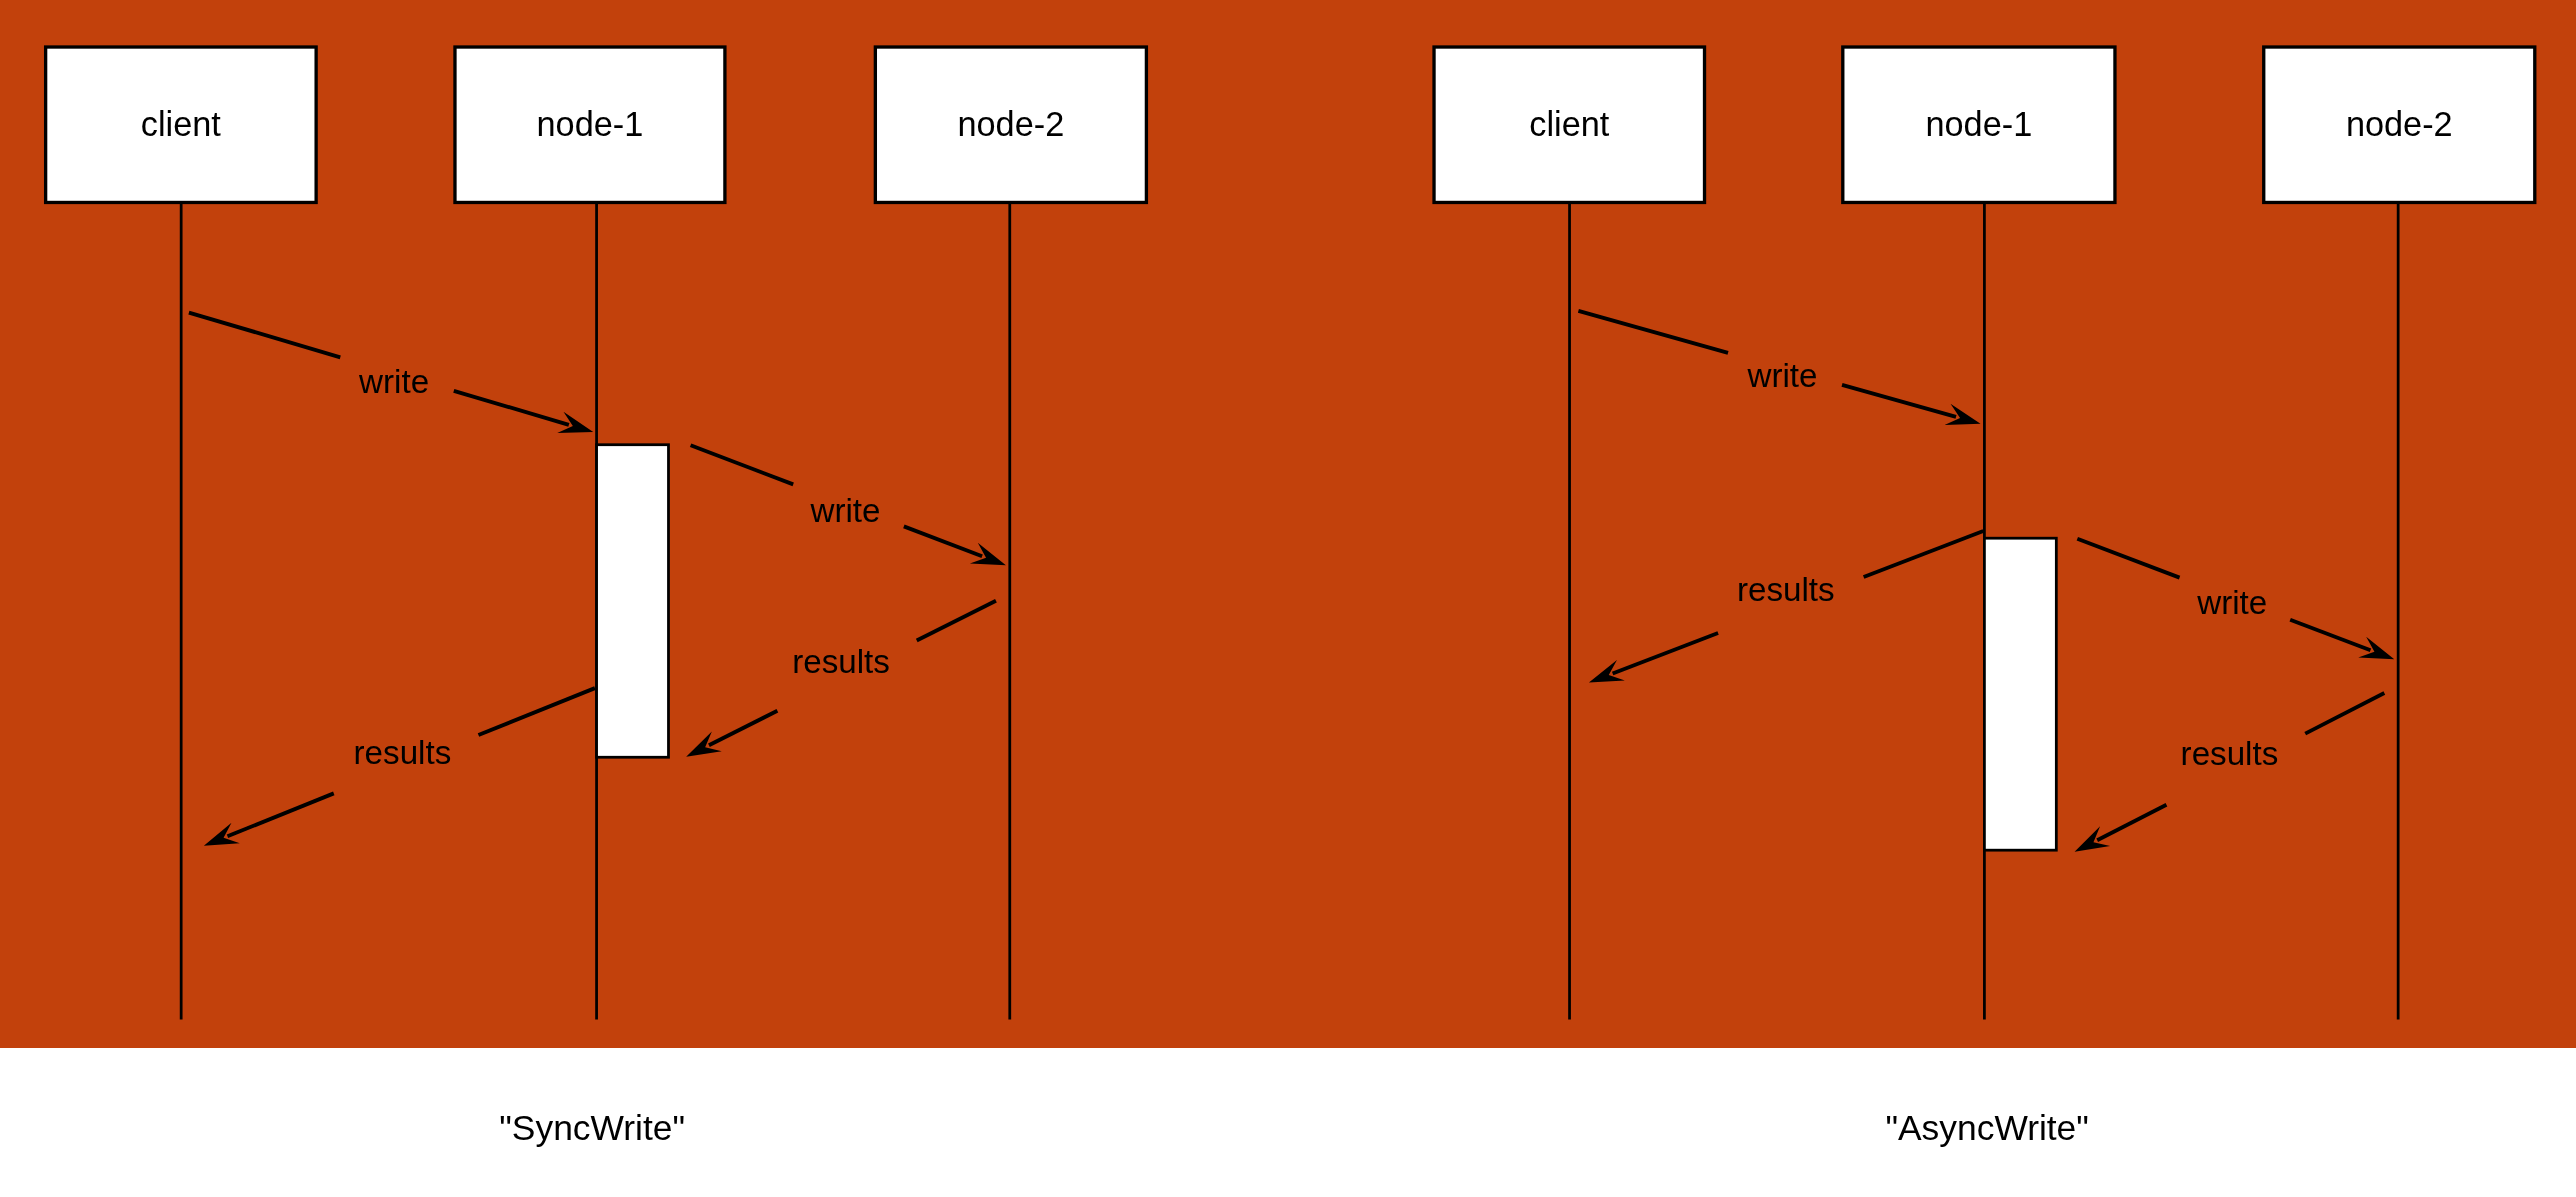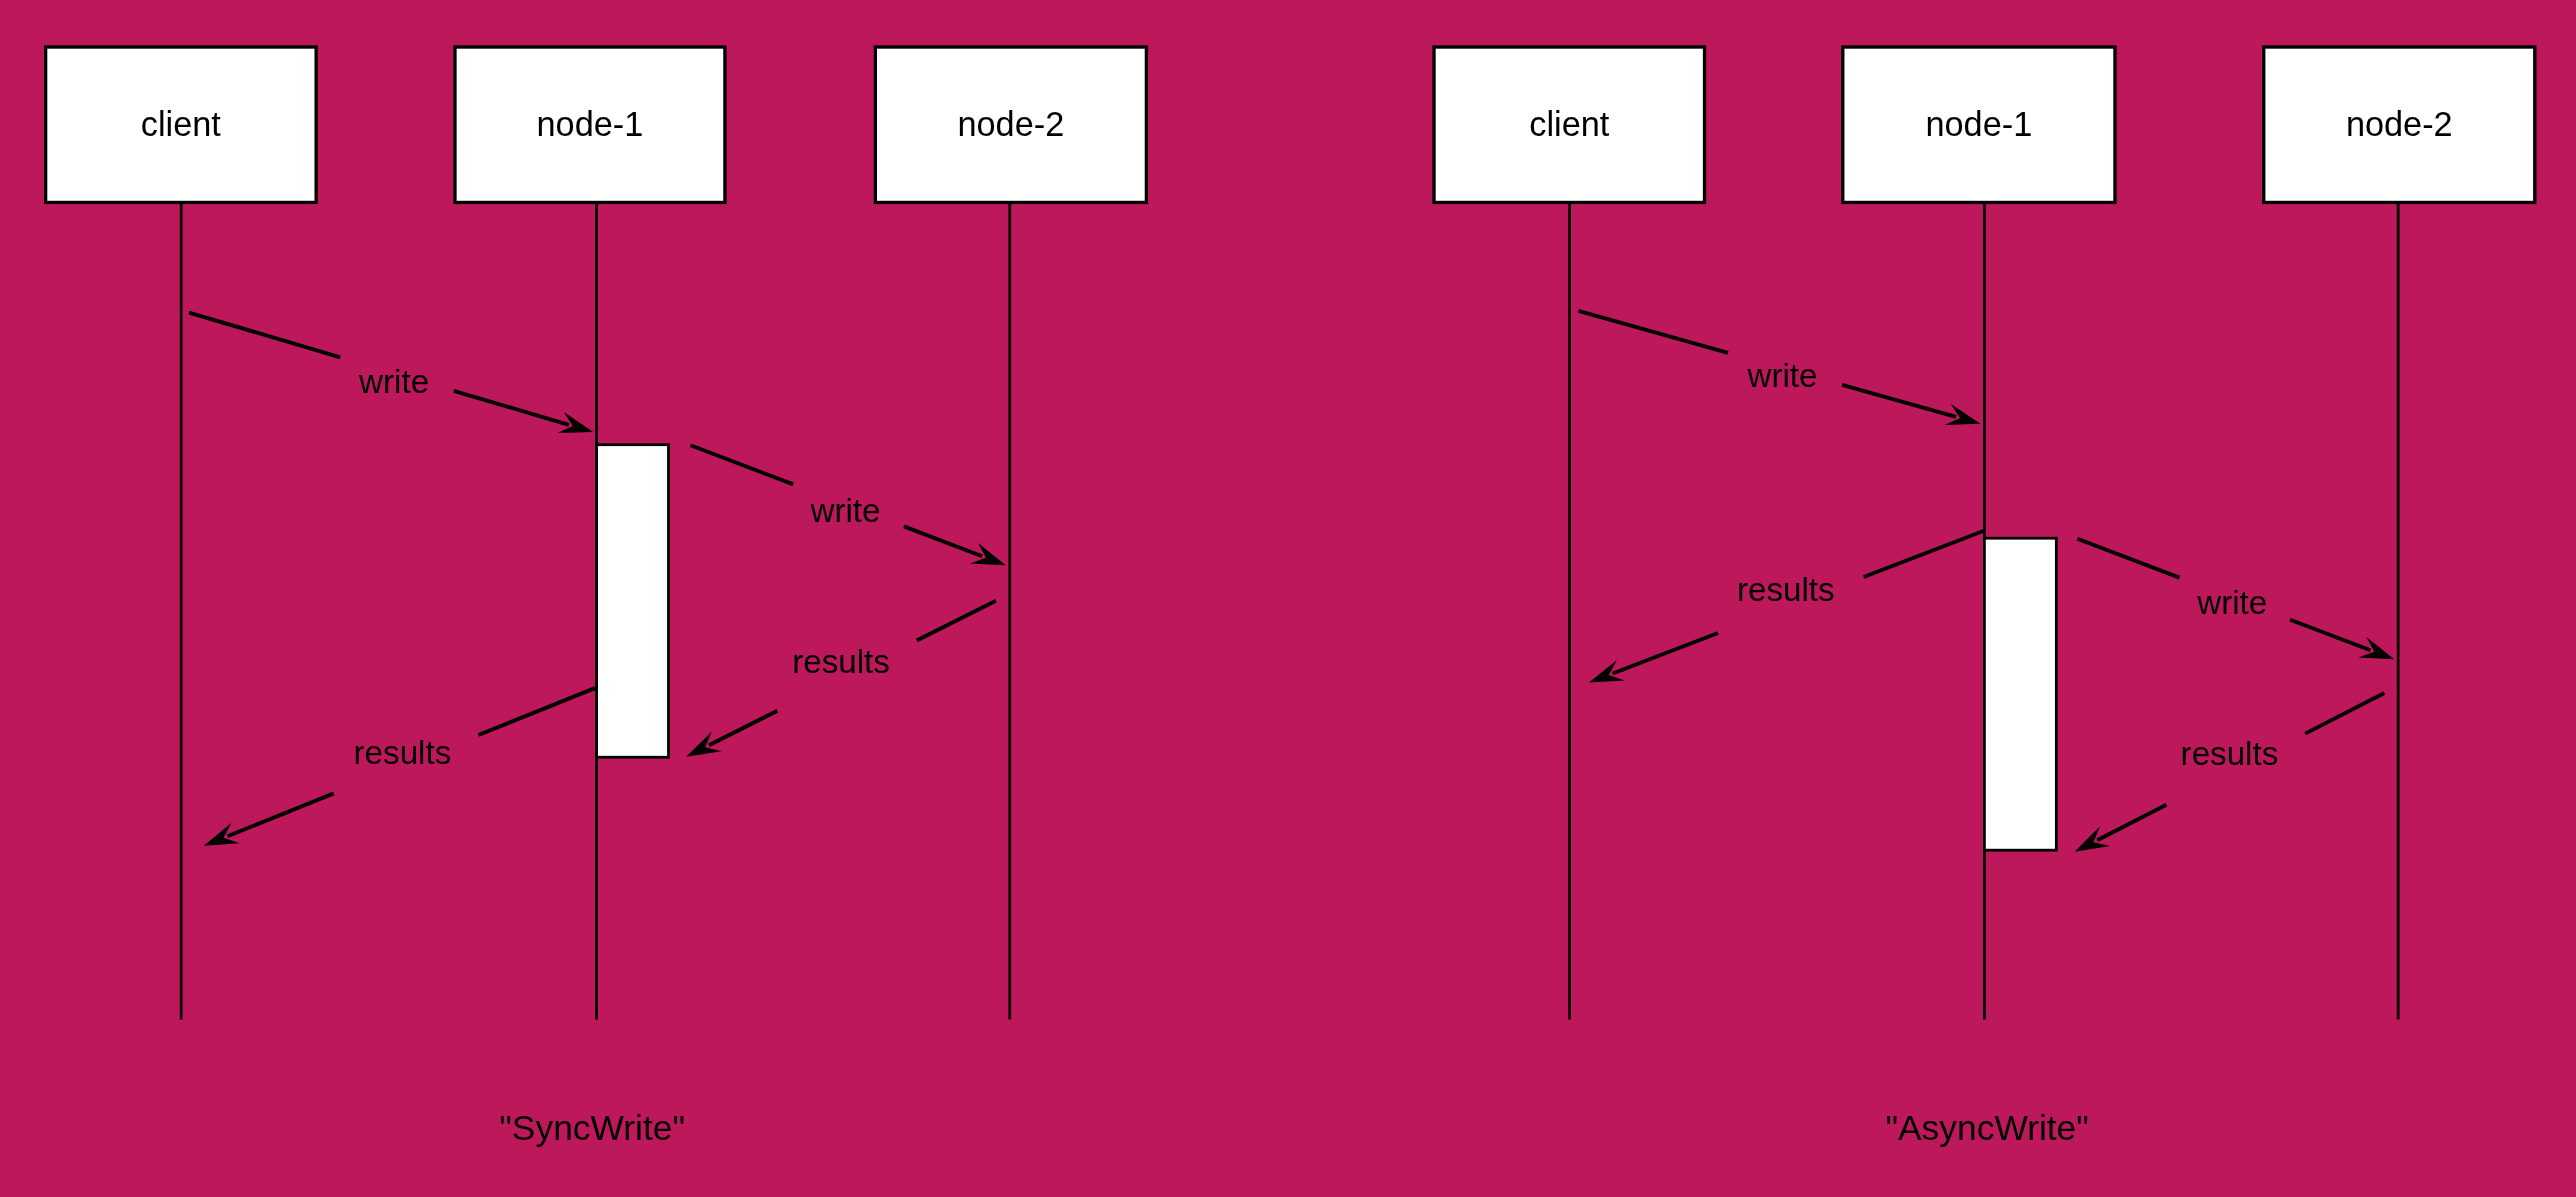--- a/index.html
+++ b/index.html
@@ -10,22 +10,22 @@
   }
   body {
     width: 2576px;
     height: 1197px;
     font-family: "Liberation Sans", sans-serif;
     overflow: hidden;
   }
   #stage {
     position: relative;
     width: 2576px;
-    height: 1197px;
-    background: #be185d;
+    height: 1048px;
+    background: #c2410c;
   }
   svg.diagram {
     position: absolute;
     top: 0;
     left: 0;
     width: 2576px;
     height: 1197px;
   }
   .lifeline-box-rect {
     fill: #ffffff;

